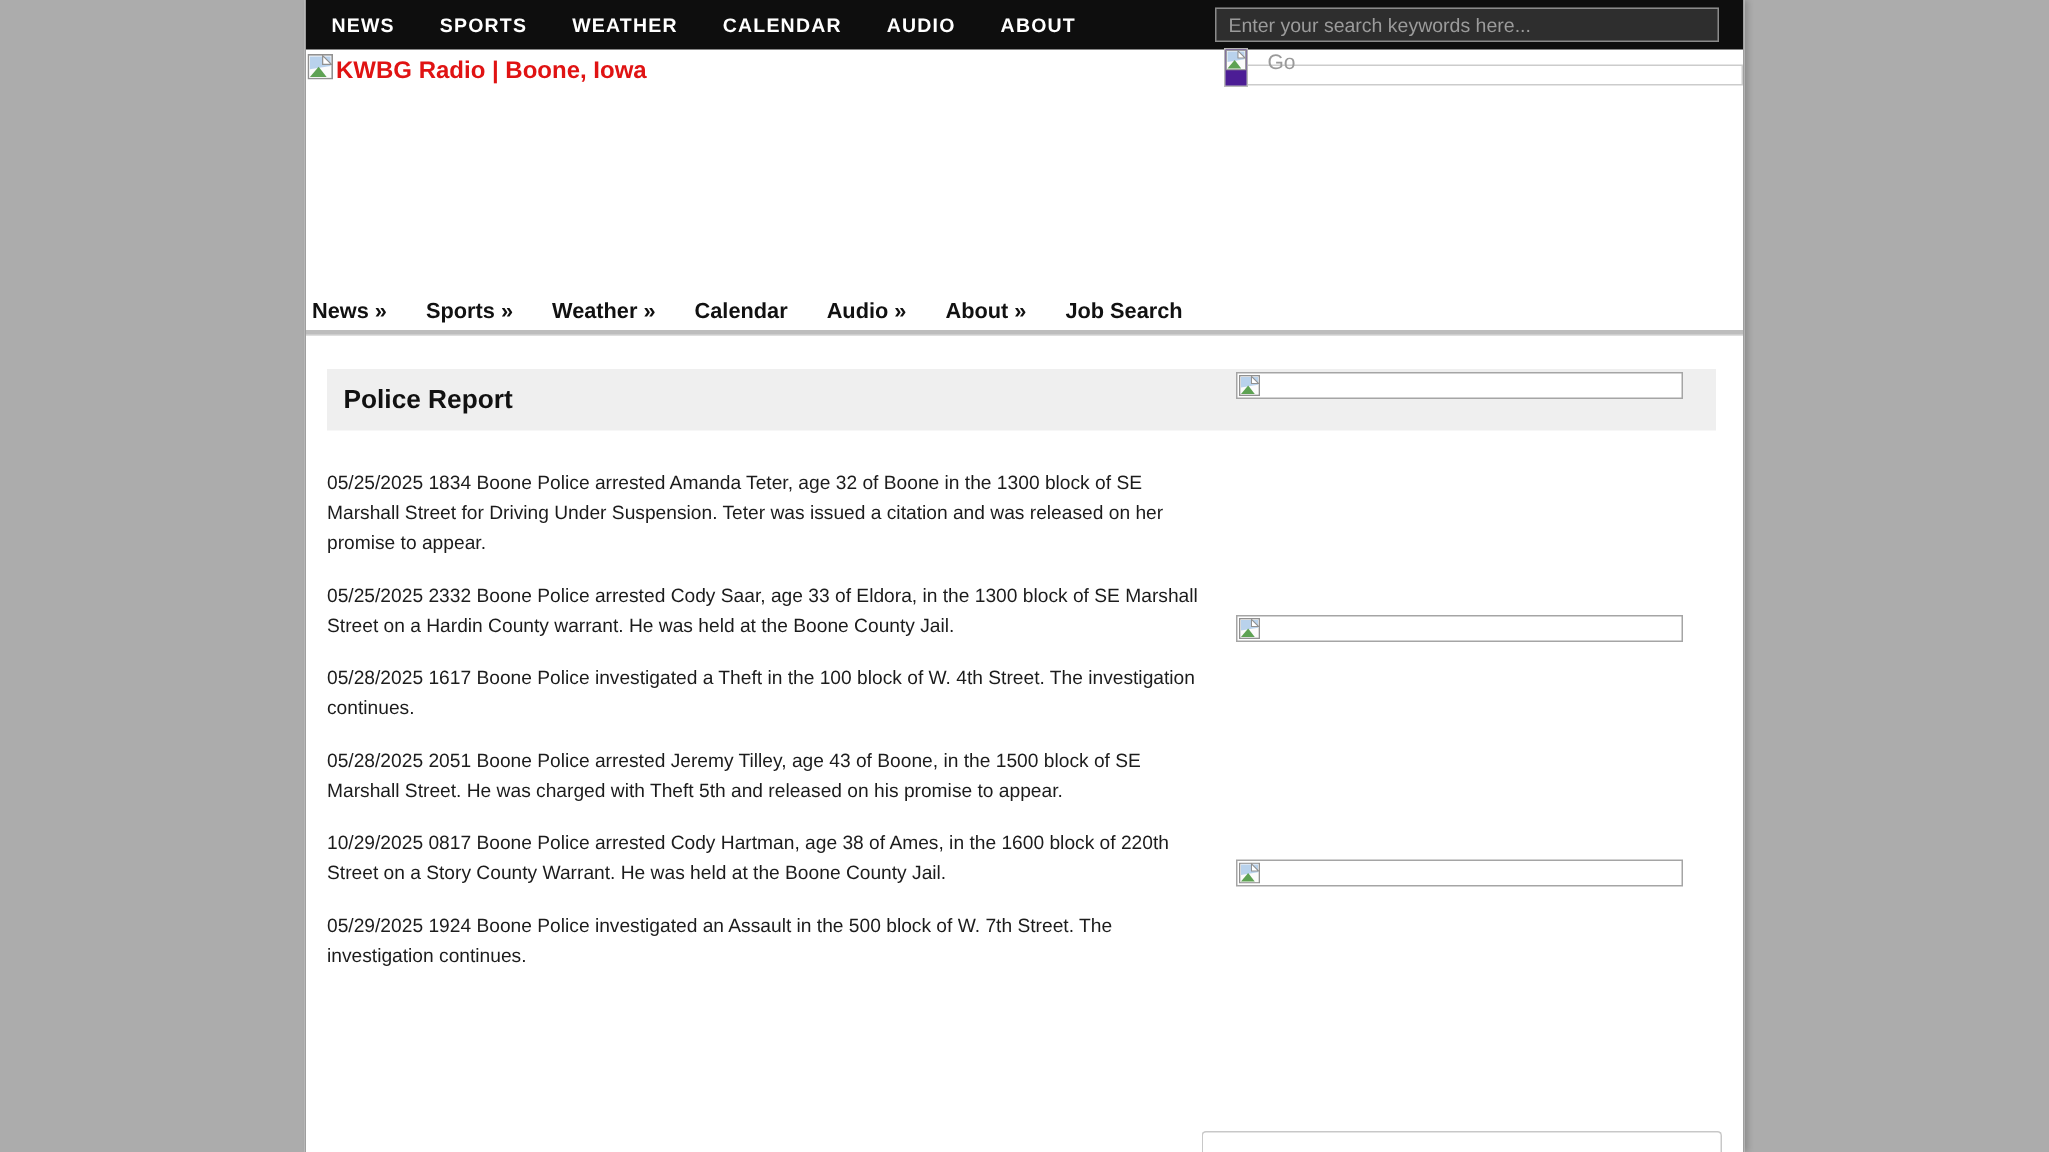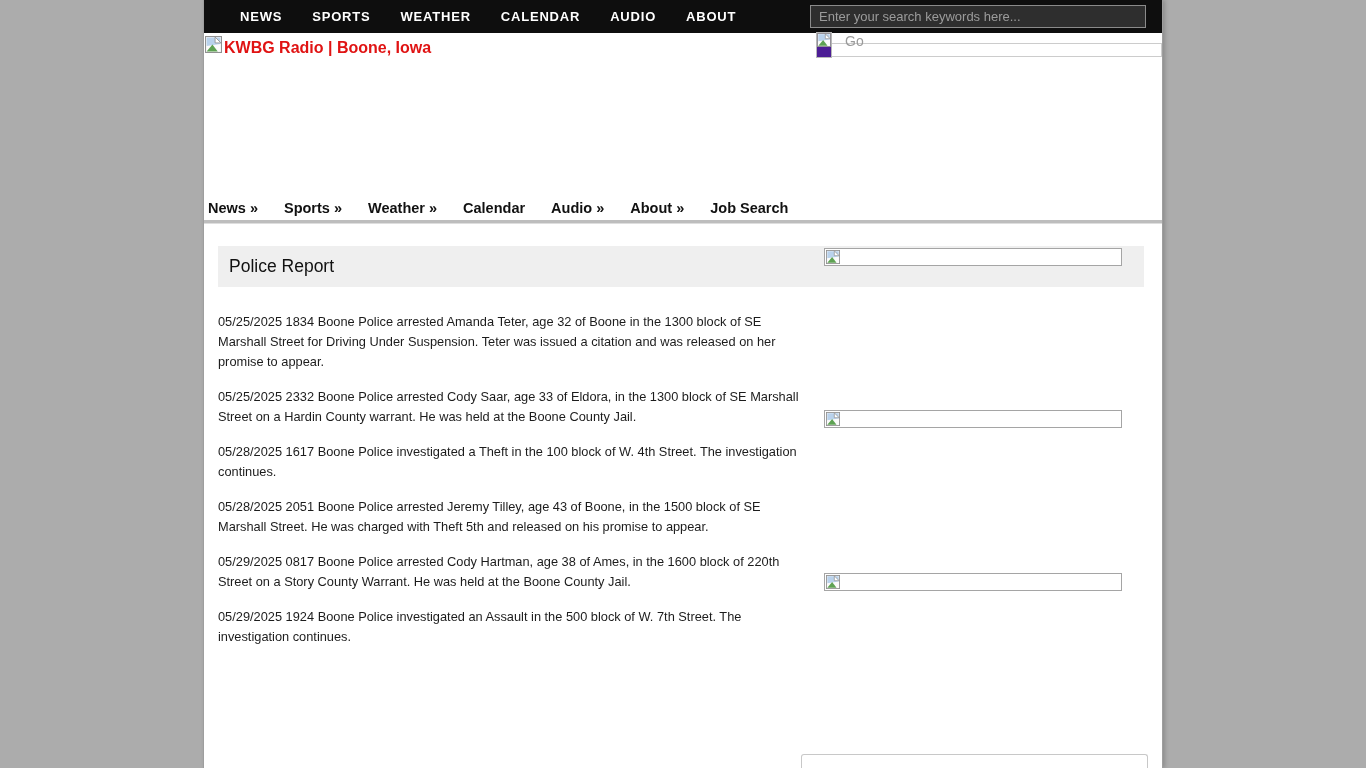--- a/index.html
+++ b/index.html
@@ -17,21 +17,21 @@
     background:#ffffff;
     border-left:1px solid #9e9e9e;
     border-right:1px solid #9e9e9e;
     box-shadow:2px 0 4px rgba(0,0,0,.18);
   }
   
   .topbar {
     position:absolute; top:0; left:0; right:0; height:33px;
     background:#0e0e0e;
     display:flex; align-items:center;
-    padding-left:36px; gap:30px;
+    padding-left:17px; gap:30px;
   }
   .topbar a {
     color:#ffffff; text-decoration:none;
     font-size:13px; font-weight:bold; letter-spacing:.8px;
     cursor:pointer;
   }
   .search-input {
     position:absolute; top:5px; right:16px;
     width:336px; height:23px;
     background:#2e2e2e;
@@ -79,21 +79,21 @@
   .subnav-rule {
     position:absolute; top:220px; left:0; right:0; height:4px;
     background:#bdbdbd; border-bottom:1px solid #dedede;
   }
   
   .article-bar {
     position:absolute; top:246px; left:14px; width:926px; height:41px;
     background:#efefef;
   }
   .article-bar h1 {
-    font-size:17.5px; font-weight:normal; color:#111111;
+    font-size:17.5px; font-weight:bold; color:#111111;
     line-height:41px; padding-left:11px;
   }
   .article-text {
     position:absolute; top:312px; left:14px; width:600px;
   }
   .article-text p {
     white-space:pre-line;
     font-size:12.8px; line-height:20px; color:#1c1c1c;
     margin:0 0 15px 0;
   }
@@ -190,21 +190,21 @@
   <div class="article-text">
     <p>05/25/2025 1834 Boone Police arrested Amanda Teter, age 32 of Boone in the 1300 block of SE
 Marshall Street for Driving Under Suspension. Teter was issued a citation and was released on her
 promise to appear.</p>
     <p>05/25/2025 2332 Boone Police arrested Cody Saar, age 33 of Eldora, in the 1300 block of SE Marshall
 Street on a Hardin County warrant. He was held at the Boone County Jail.</p>
     <p>05/28/2025 1617 Boone Police investigated a Theft in the 100 block of W. 4th Street. The investigation
 continues.</p>
     <p>05/28/2025 2051 Boone Police arrested Jeremy Tilley, age 43 of Boone, in the 1500 block of SE
 Marshall Street. He was charged with Theft 5th and released on his promise to appear.</p>
-    <p>05/29/2025 0817 Boone Police arrested Cody Hartman, age 38 of Ames, in the 1600 block of 220th
+    <p>10/29/2025 0817 Boone Police arrested Cody Hartman, age 38 of Ames, in the 1600 block of 220th
 Street on a Story County Warrant. He was held at the Boone County Jail.</p>
     <p>05/29/2025 1924 Boone Police investigated an Assault in the 500 block of W. 7th Street. The
 investigation continues.</p>
   </div>
 
   <div class="fold-box"></div>
 
 </div>
 
 </body></html>

